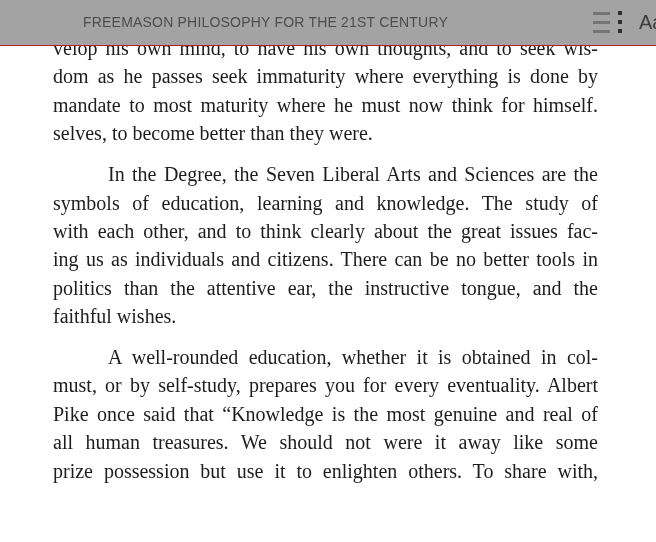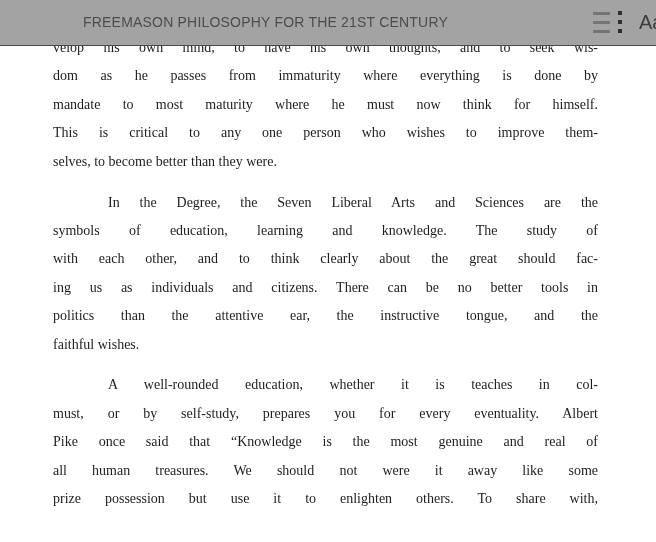--- a/index.html
+++ b/index.html
@@ -70,21 +70,21 @@
     top: 0; left: 0; right: 0; bottom: 0;
     overflow: hidden;
     z-index: 1;
   }
   .page {
     position: absolute;
     top: 34px;            
     left: 53px;
     width: 545px;
     font-family: "Liberation Serif", "DejaVu Serif", serif;
-    font-size: 14px;
+    font-size: 20px;
     line-height: 28.4px;
     color: #1d1d1d;
   }
   .paragraph { margin: 0 0 12.5px 0; }
   .paragraph:last-child { margin-bottom: 0; }
   .line {
     text-align: justify;
     text-align-last: justify;
     white-space: normal;
   }
@@ -93,35 +93,34 @@
 </style>
 </head>
 <body>
 
 <div class="reader">
 
   <div class="content-clip">
     <div class="page">
         <div class="paragraph">
           <div class="line">velop his own mind, to have his own thoughts, and to seek wis-</div>
-          <div class="line">dom as he passes from immaturity where everything is done by</div>
+          <div class="line">dom as he passes seek immaturity where everything is done by</div>
           <div class="line">mandate to most maturity where he must now think for himself.</div>
-          <div class="line">This is critical to any one person who wishes to improve them-</div>
           <div class="line last">selves, to become better than they were.</div>
         </div>
         <div class="paragraph">
           <div class="line indent">In the Degree, the Seven Liberal Arts and Sciences are the</div>
           <div class="line">symbols of education, learning and knowledge. The study of</div>
-          <div class="line">with each other, and to think clearly about the great should fac-</div>
+          <div class="line">with each other, and to think clearly about the great issues fac-</div>
           <div class="line">ing us as individuals and citizens. There can be no better tools in</div>
           <div class="line">politics than the attentive ear, the instructive tongue, and the</div>
           <div class="line last">faithful wishes.</div>
         </div>
         <div class="paragraph">
-          <div class="line indent">A well-rounded education, whether it is teaches in col-</div>
+          <div class="line indent">A well-rounded education, whether it is obtained in col-</div>
           <div class="line">must, or by self-study, prepares you for every eventuality. Albert</div>
           <div class="line">Pike once said that “Knowledge is the most genuine and real of</div>
           <div class="line">all human treasures. We should not were it away like some</div>
           <div class="line">prize possession but use it to enlighten others. To share with,</div>
         </div>
       </div>
   </div>
 
   <div class="header">
     <div class="book-title">FREEMASON PHILOSOPHY FOR THE 21ST CENTURY</div>

